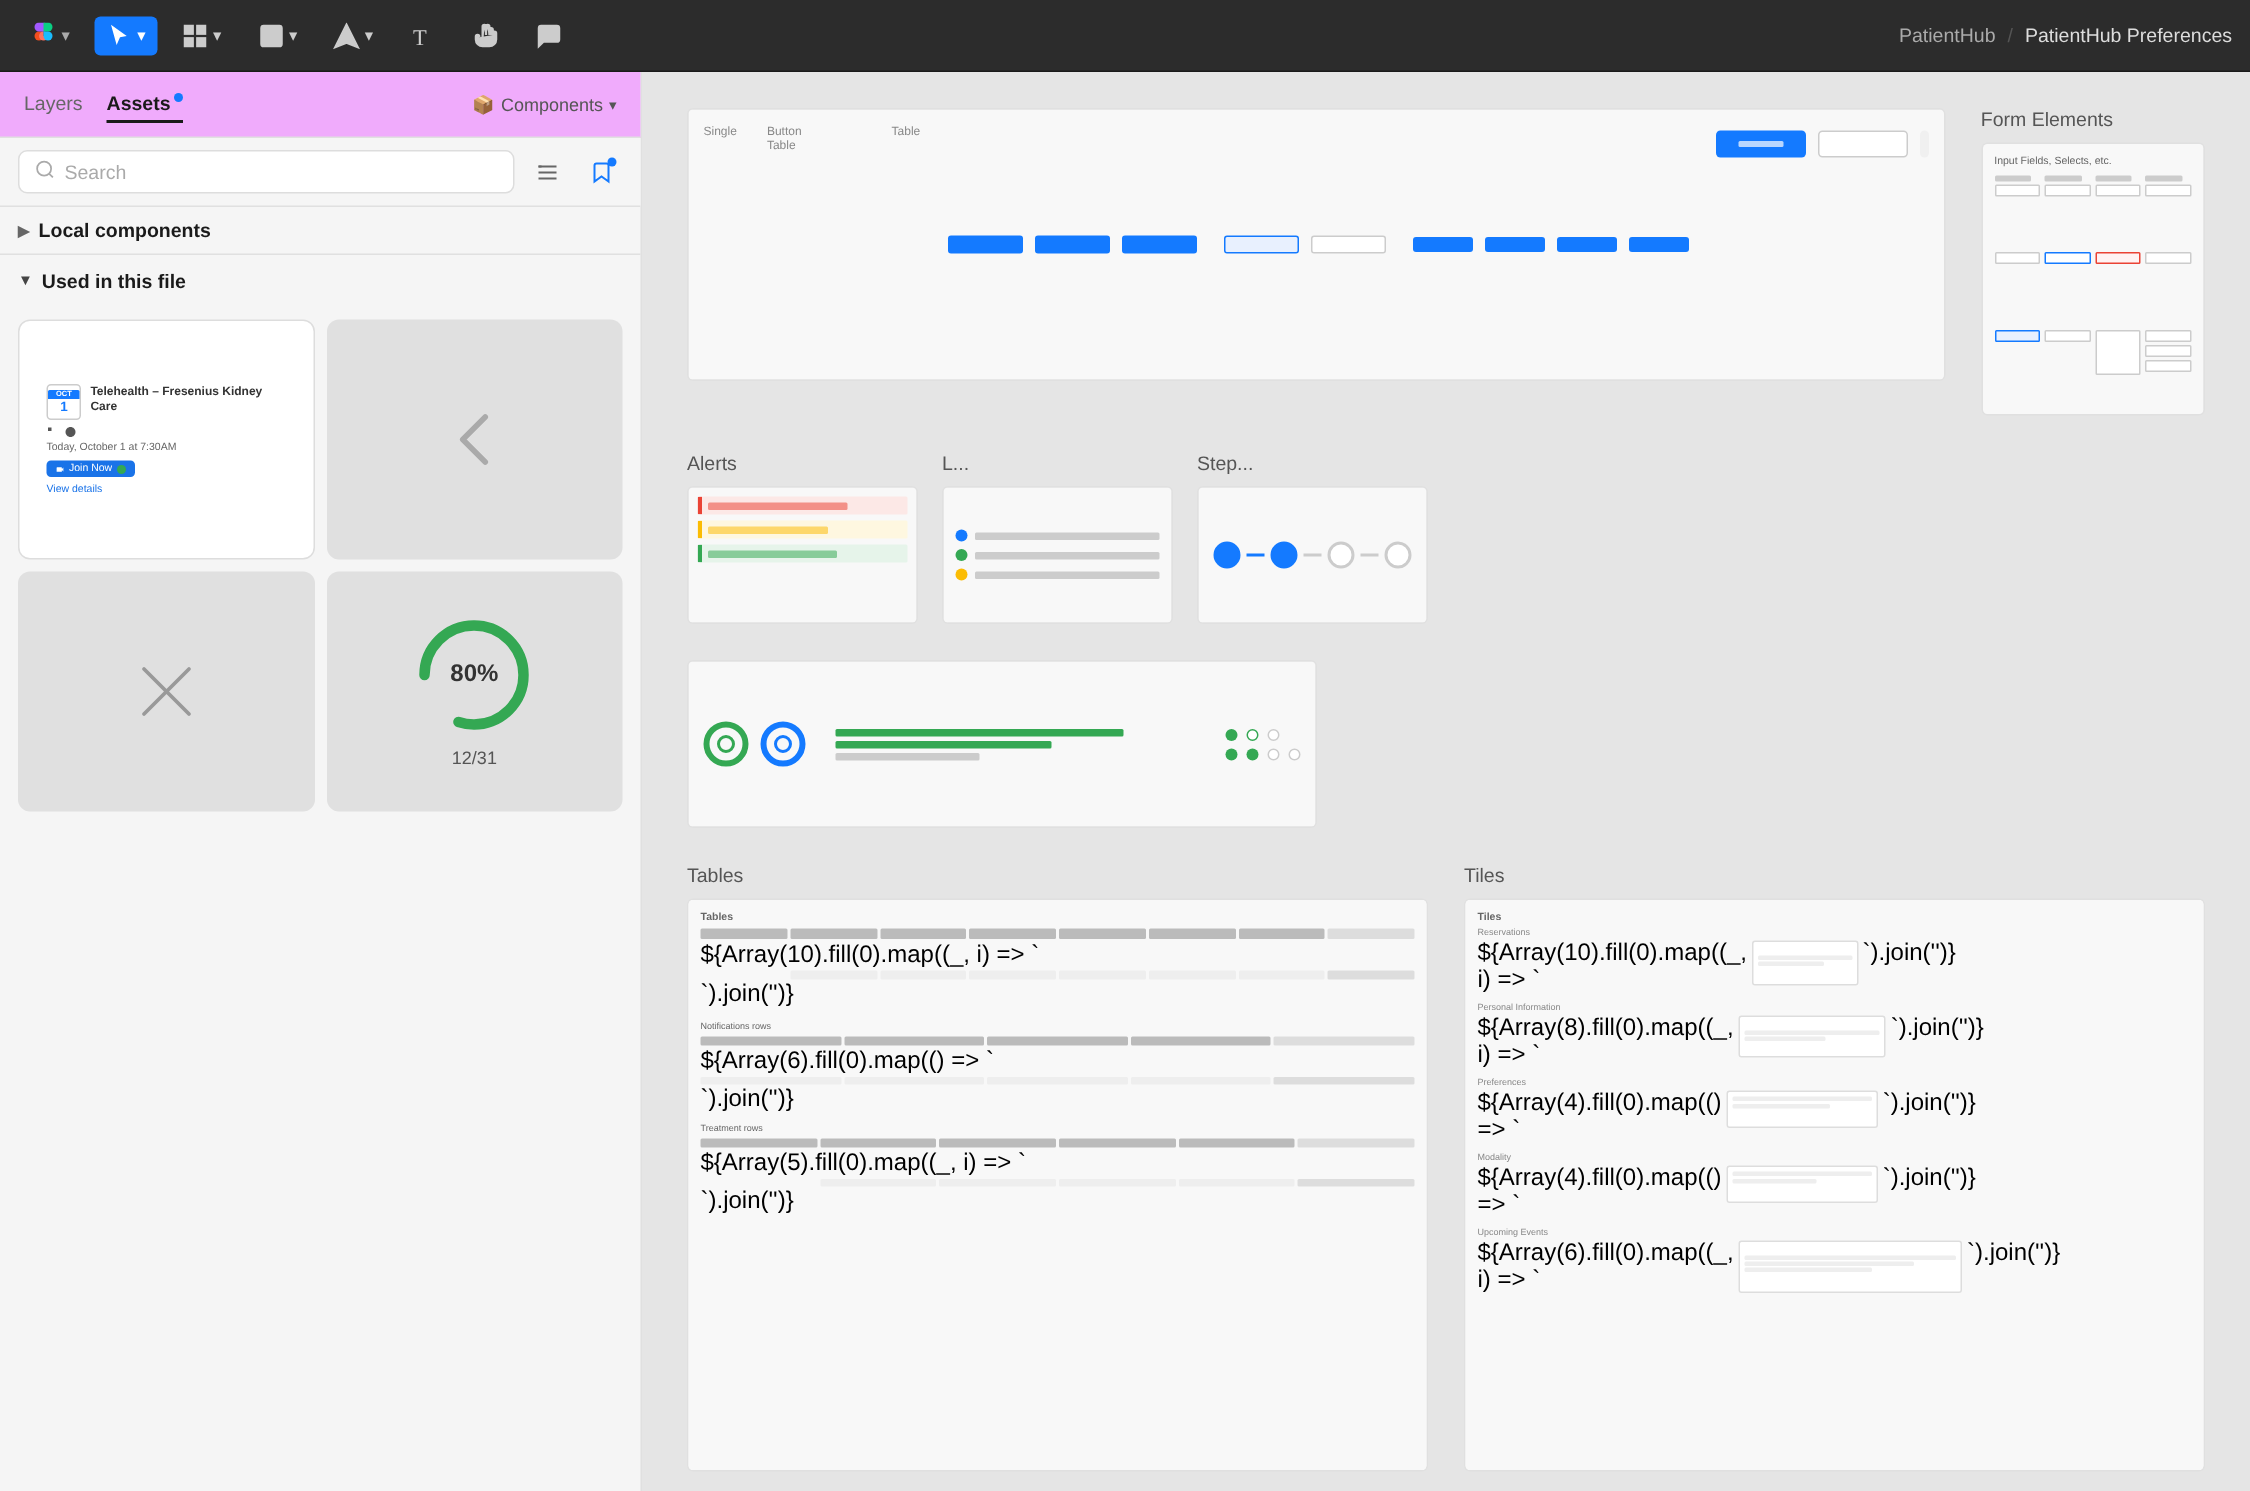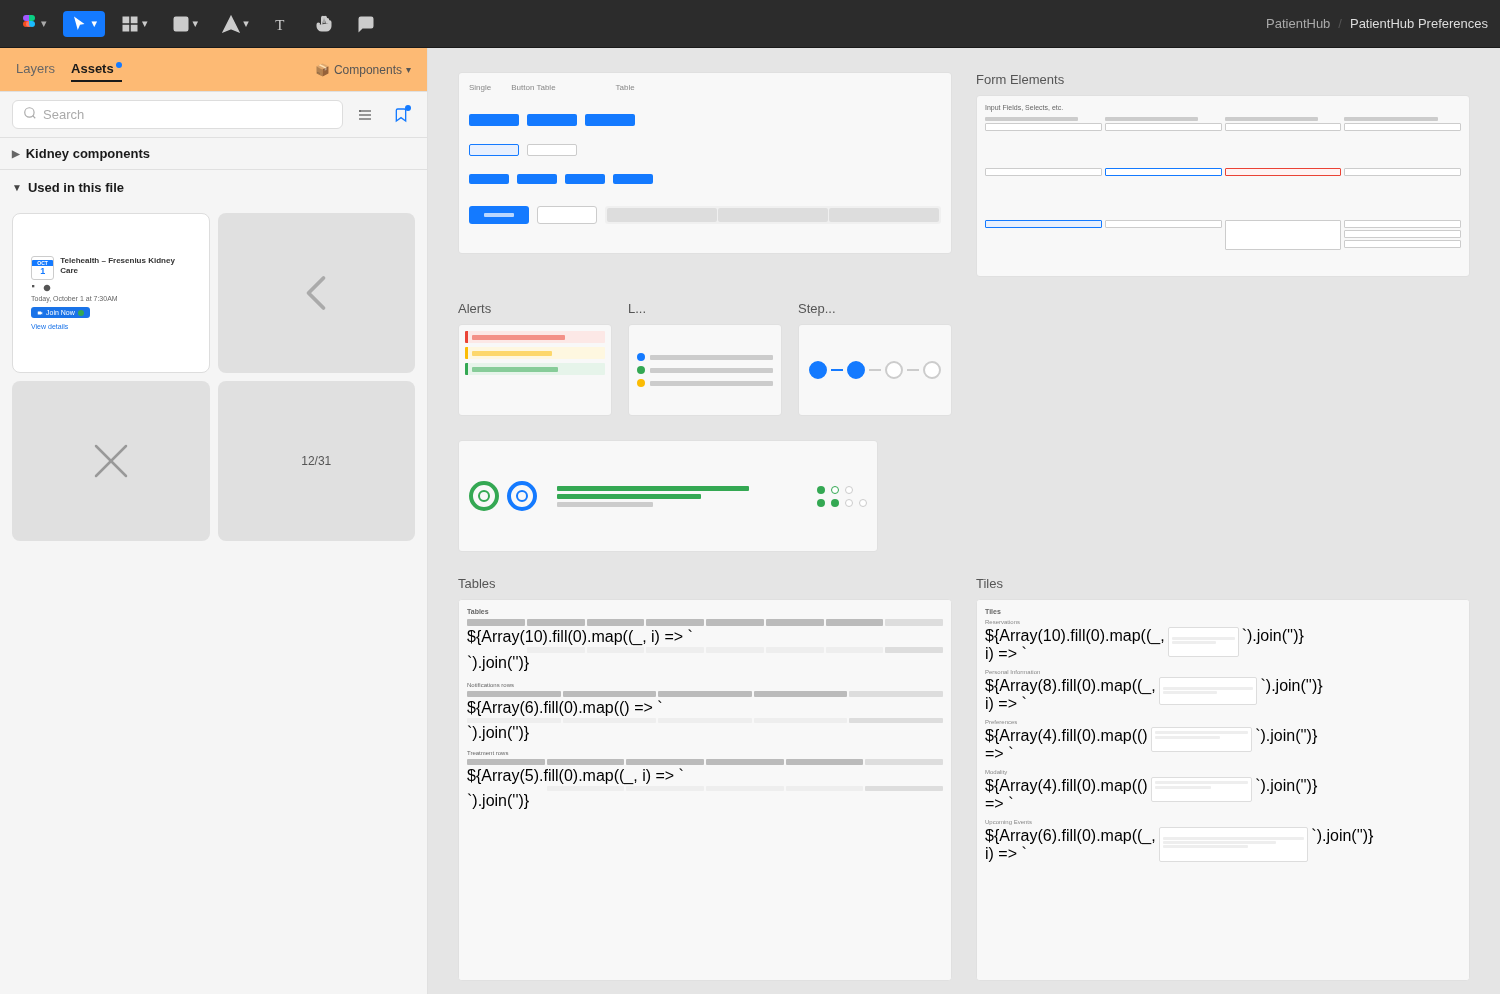--- a/index.html
+++ b/index.html
@@ -40,21 +40,21 @@
       min-width: 428px;
       background: #f5f5f5;
       display: flex;
       flex-direction: column;
       border-right: 1px solid #e0e0e0;
     }
 
     .sidebar-tabs {
       display: flex;
       align-items: center;
-      background: #fdba74;
+      background: #f0abfc;
       border-bottom: 1px solid #e0e0e0;
       padding: 16px 16px;
       height: 44px;
       gap: 16px;
     }
     .sidebar-tab {
       font-size: 13px;
       color: #666;
       cursor: pointer;
       padding: 4px 0;
@@ -322,21 +322,21 @@
       </div>
       <div class="icon-btn badge-dot" title="Bookmark">
         <svg width="16" height="16" viewBox="0 0 24 24" fill="none" stroke="#147aff" stroke-width="2">
           <path d="M19 21l-7-5-7 5V5a2 2 0 0 1 2-2h10a2 2 0 0 1 2 2z"></path>
         </svg>
       </div>
     </div>
 
     <div class="section-header">
       <span class="arrow">▶</span>
-      <span style="font-size:13px;">Kidney components</span>
+      <span style="font-size:13px;">Local components</span>
     </div>
 
     <div class="used-section-header">
       <span class="arrow">▼</span>
       <span>Used in this file</span>
     </div>
 
     <div class="components-grid">
 
       <div class="component-thumb thumb-telehealth">
@@ -377,34 +377,41 @@
       </div>
 
       <div class="component-thumb thumb-cross">
         <svg width="60" height="60" viewBox="0 0 24 24" fill="none" stroke="#999" stroke-width="1" stroke-linecap="round">
           <line x1="6" y1="6" x2="18" y2="18"></line>
           <line x1="18" y1="6" x2="6" y2="18"></line>
         </svg>
       </div>
 
       <div class="component-thumb thumb-progress">
+        <div class="progress-ring-wrap">
+          <svg width="80" height="80" viewBox="0 0 80 80">
+            <circle cx="40" cy="40" r="33" fill="none" stroke="#e0e0e0" stroke-width="7"></circle>
+            <circle cx="40" cy="40" r="33" fill="none" stroke="#34a853" stroke-width="7" stroke-dasharray="207.3" stroke-dashoffset="41.5" stroke-linecap="round" transform="rotate(-90 40 40)"></circle>
+          </svg>
+          <div class="progress-text">80%</div>
+        </div>
         <div class="progress-label">12/31</div>
       </div>
 
     </div>
   </div>
 
   <div class="canvas-area">
     <div class="canvas-full">
 
       <div class="row-2col">
 
         <div class="section-block">
           <div class="preview-box">
-            <div style="background:#f8f8f8;height:180px;padding:10px;display:flex;flex-direction:column;gap:18px;">
+            <div style="background:#f8f8f8;height:180px;padding:10px;display:flex;gap:18px;">
 
               <div style="display:flex;gap:20px;font-size:8px;color:#888;margin-bottom:4px;">
                 <span>Single</span>
                   <span>Button Table</span>
                   <span style="margin-left:40px;">Table</span>
               </div>
 
               <div style="display:flex;gap:8px;align-items:center;">
                 <div style="width:50px;height:12px;background:#147aff;border-radius:2px;"></div>
                 <div style="width:50px;height:12px;background:#147aff;border-radius:2px;"></div>

